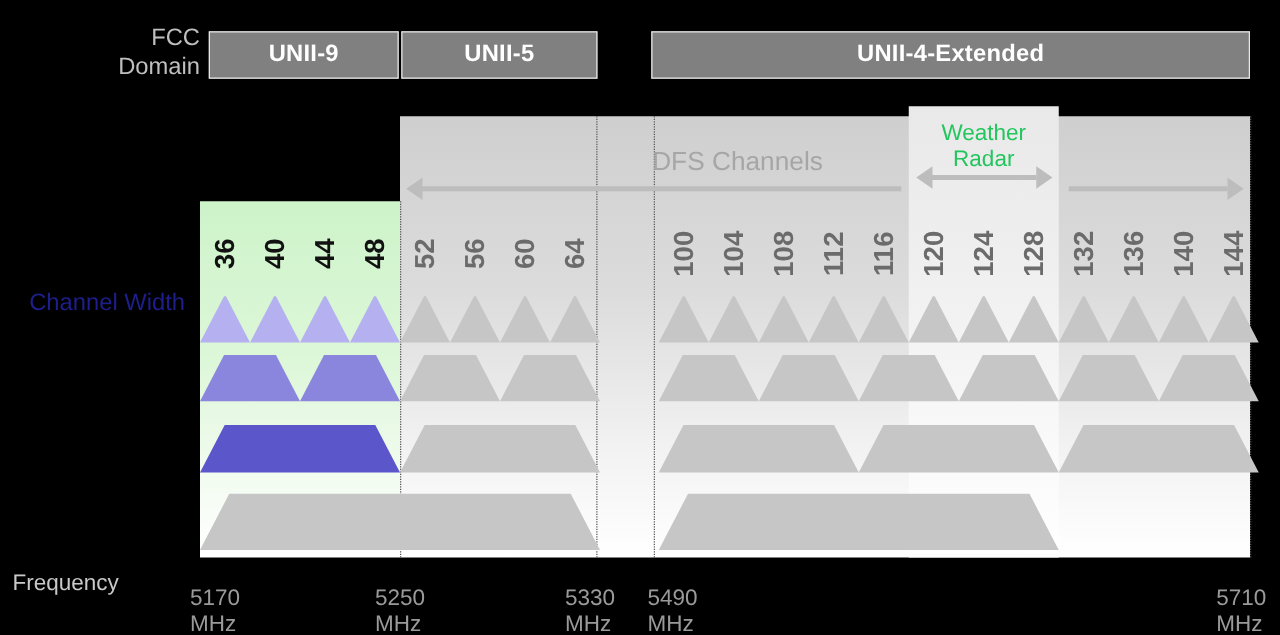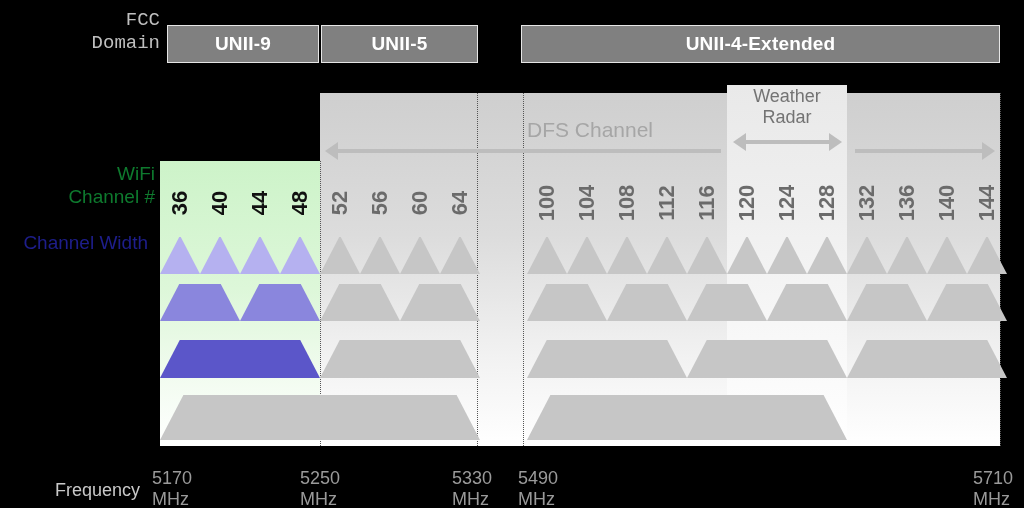--- a/index.html
+++ b/index.html
@@ -1,20 +1,20 @@
 <!DOCTYPE html>
 <html><head>
 <meta charset="utf-8">
 <style>
   html,body{margin:0;padding:0;background:#000;}
   body{width:1024px;height:508px;position:relative;overflow:hidden;
        font-family:"Liberation Sans",sans-serif;}
   .stage{position:absolute;left:0;top:0;width:1024px;height:508px;background:#000;}
-  #fcc-label{position:absolute;left:40px;top:9px;width:120px;text-align:right;
-             color:#bfbfbf;font-size:19px;line-height:23px;font-family:Liberation Mono, monospace;}
+  #fcc-label{position:absolute;left:40px;top:19px;width:120px;text-align:right;
+             color:#bfbfbf;font-size:19px;line-height:23px;}
   .domain-box{position:absolute;top:25px;height:38px;background:#808080;
               border:1px solid #e6e6e6;box-sizing:border-box;color:#fff;
               font-size:19px;font-weight:bold;display:flex;align-items:center;
               justify-content:center;letter-spacing:.2px;}
 
   
   .panel-green{position:absolute;left:160px;top:161px;width:160px;height:285px;
                background:linear-gradient(180deg,#cdf3c9 0%,#ddf7d9 45%,#f3fcf1 78%,#ffffff 100%);}
   .panel-gray{position:absolute;left:320px;top:93px;width:680px;height:353px;
               background:linear-gradient(180deg,#cfcfcf 0%,#dcdcdc 40%,#f2f2f2 75%,#ffffff 100%);}
@@ -25,37 +25,37 @@
   
   .dfs-text{position:absolute;left:320px;top:118px;width:540px;text-align:center;
             color:#a6a6a6;font-size:21px;}
   .arrow-line{position:absolute;height:4px;background:#bdbdbd;}
   .arrow-head{position:absolute;width:0;height:0;border-top:9px solid transparent;
               border-bottom:9px solid transparent;}
   .ah-left{border-right:13px solid #bdbdbd;}
   .ah-right{border-left:13px solid #bdbdbd;}
 
   
-  .radar-text{position:absolute;left:723px;top:86px;width:128px;text-align:center;
-              color:#737373;font-size:18px;line-height:21px;}
+  .radar-text{position:absolute;left:723px;top:96px;width:128px;text-align:center;
+              color:#22c55e;font-size:18px;line-height:21px;}
 
   
   .chan{position:absolute;top:170px;width:40px;height:64px;}
   .chan span{display:block;transform:rotate(-90deg);transform-origin:center center;
              position:absolute;left:-12px;top:20px;width:64px;text-align:center;
              font-size:22px;font-weight:600;white-space:nowrap;}
 
   
   #wifi-label{position:absolute;left:0px;top:162px;width:155px;text-align:right;
               color:#0e7a2e;font-size:19px;line-height:23px;font-weight:500;}
   #cw-label{position:absolute;left:-32px;top:232px;width:180px;text-align:right;
             color:#1e1e8c;font-size:19px;font-weight:500;}
 
   
-  #freq-label{position:absolute;left:10px;top:480px;width:130px;text-align:right;
+  #freq-label{position:absolute;left:10px;top:456px;width:130px;
               color:#c9c9c9;font-size:18px;}
   .freq{position:absolute;top:468px;color:#9a9a9a;font-size:18px;line-height:21px;}
 
   svg.shapes{position:absolute;left:0;top:0;width:1024px;height:508px;
              pointer-events:none;}
 </style>
 </head>
 <body>
 
 <div class="stage">
@@ -71,21 +71,21 @@
   <div class="panel-gray"></div>
   <div class="radar-band"></div>
 
   <div id="dividers">
       <div class="vline" style="left: 320px; top: 161px; height: 285px;"></div>
       <div class="vline" style="left: 477px; top: 93px; height: 353px;"></div>
       <div class="vline" style="left: 523px; top: 93px; height: 353px;"></div>
       <div class="vline" style="left: 1000px; top: 93px; height: 353px;"></div>
     </div>
 
-  <div class="dfs-text">DFS Channel</div>
+  <div class="dfs-text">DFS Channels</div>
   <div class="arrow-head ah-left" style="left:325px;top:142px;"></div>
   <div class="arrow-line" style="left:337px;top:149px;width:384px;"></div>
   <div class="arrow-line" style="left:855px;top:149px;width:127px;"></div>
   <div class="arrow-head ah-right" style="left:982px;top:142px;"></div>
 
   <div class="radar-text">Weather<br>Radar</div>
   <div class="arrow-head ah-left" style="left:733px;top:133px;"></div>
   <div class="arrow-line" style="left:745px;top:140px;width:84px;"></div>
   <div class="arrow-head ah-right" style="left:829px;top:133px;"></div>
 
@@ -185,21 +185,20 @@
       <polygon points="927,321 946.24,284 987.76,284 1007,321" fill="#c6c6c6"></polygon>
       <polygon points="160,378 179.76,340 300.24,340 320,378" fill="#5b56c9"></polygon>
       <polygon points="320,378 339.76,340 460.24,340 480,378" fill="#c6c6c6"></polygon>
       <polygon points="527,378 546.76,340 667.24,340 687,378" fill="#c6c6c6"></polygon>
       <polygon points="687,378 706.76,340 827.24,340 847,378" fill="#c6c6c6"></polygon>
       <polygon points="847,378 866.76,340 987.24,340 1007,378" fill="#c6c6c6"></polygon>
       <polygon points="160,440 183.4,395 456.6,395 480,440" fill="#c6c6c6"></polygon>
       <polygon points="527,440 550.4,395 823.6,395 847,440" fill="#c6c6c6"></polygon>
     </svg>
 
-  <div id="wifi-label">WiFi<br>Channel #</div>
   <div id="cw-label">Channel Width</div>
 
   <div id="freq-label">Frequency</div>
   <div id="frequencies">
       <div class="freq" style="left: 152px;">5170<br>MHz</div>
       <div class="freq" style="left: 300px;">5250<br>MHz</div>
       <div class="freq" style="left: 452px;">5330<br>MHz</div>
       <div class="freq" style="left: 518px;">5490<br>MHz</div>
       <div class="freq" style="left: 973px;">5710<br>MHz</div>
     </div>

